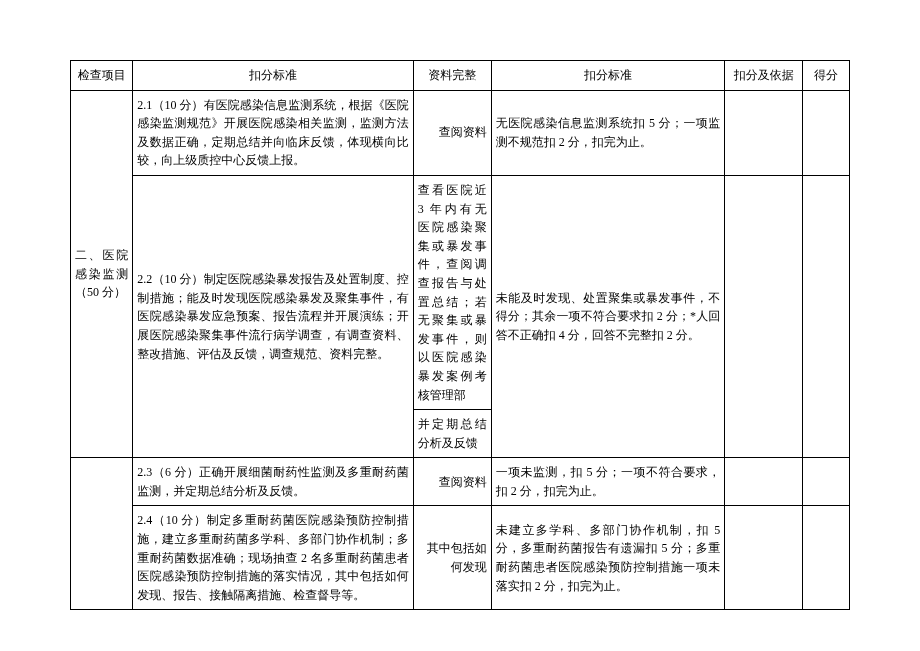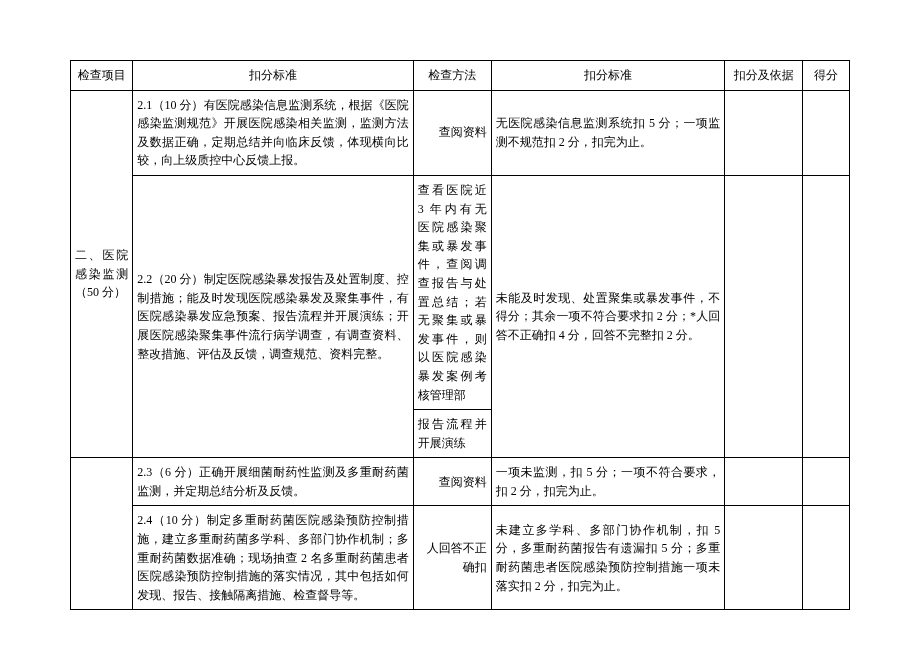--- a/index.html
+++ b/index.html
@@ -44,59 +44,59 @@
     <col class="col-content">
     <col class="col-method">
     <col class="col-std">
     <col class="col-basis">
     <col class="col-score">
   </colgroup>
   <thead>
     <tr>
       <th>检查项目</th>
       <th>扣分标准</th>
-      <th>检查方法</th>
+      <th>资料完整</th>
       <th>扣分标准</th>
       <th>扣分及依据</th>
       <th>得分</th>
     </tr>
   </thead>
   <tbody>
 
     <tr>
       <td class="j" rowspan="3">二、医院感染监测（50 分）</td>
       <td class="j">2.1（10 分）有医院感染信息监测系统，根据《医院感染监测规范》开展医院感染相关监测，监测方法及数据正确，定期总结并向临床反馈，体现横向比较，向上级质控中心反馈上报。</td>
       <td class="c">查阅资料</td>
       <td class="j">无医院感染信息监测系统扣 5 分；一项监测不规范扣 2 分，扣完为止。</td>
       <td></td>
       <td></td>
     </tr>
 
     <tr>
-      <td class="j" rowspan="2">2.2（20 分）制定医院感染暴发报告及处置制度、控制措施；能及时发现医院感染暴发及聚集事件，有医院感染暴发应急预案、报告流程并开展演练；开展医院感染聚集事件流行病学调查，有调查资料、整改措施、评估及反馈，调查规范、资料完整。</td>
+      <td class="j" rowspan="2">2.2（10 分）制定医院感染暴发报告及处置制度、控制措施；能及时发现医院感染暴发及聚集事件，有医院感染暴发应急预案、报告流程并开展演练；开展医院感染聚集事件流行病学调查，有调查资料、整改措施、评估及反馈，调查规范、资料完整。</td>
       <td class="j">查看医院近 3 年内有无医院感染聚集或暴发事件，查阅调查报告与处置总结；若无聚集或暴发事件，则以医院感染暴发案例考核管理部</td>
       <td class="j" rowspan="2">未能及时发现、处置聚集或暴发事件，不得分；其余一项不符合要求扣 2 分；*人回答不正确扣 4 分，回答不完整扣 2 分。</td>
       <td rowspan="2"></td>
       <td rowspan="2"></td>
     </tr>
 
     <tr>
-      <td class="j">报告流程并开展演练</td>
+      <td class="j">并定期总结分析及反馈</td>
     </tr>
 
     <tr>
       <td class="j" rowspan="2"></td>
       <td class="j">2.3（6 分）正确开展细菌耐药性监测及多重耐药菌监测，并定期总结分析及反馈。</td>
       <td class="c">查阅资料</td>
       <td class="j">一项未监测，扣 5 分；一项不符合要求，扣 2 分，扣完为止。</td>
       <td></td>
       <td></td>
     </tr>
 
     <tr>
       <td class="j">2.4（10 分）制定多重耐药菌医院感染预防控制措施，建立多重耐药菌多学科、多部门协作机制；多重耐药菌数据准确；现场抽查 2 名多重耐药菌患者医院感染预防控制措施的落实情况，其中包括如何发现、报告、接触隔离措施、检查督导等。</td>
-      <td class="c">人回答不正确扣</td>
+      <td class="c">其中包括如何发现</td>
       <td class="j">未建立多学科、多部门协作机制，扣 5 分，多重耐药菌报告有遗漏扣 5 分；多重耐药菌患者医院感染预防控制措施一项未落实扣 2 分，扣完为止。</td>
       <td></td>
       <td></td>
     </tr>
   </tbody>
 </table>
 
 </body></html>

